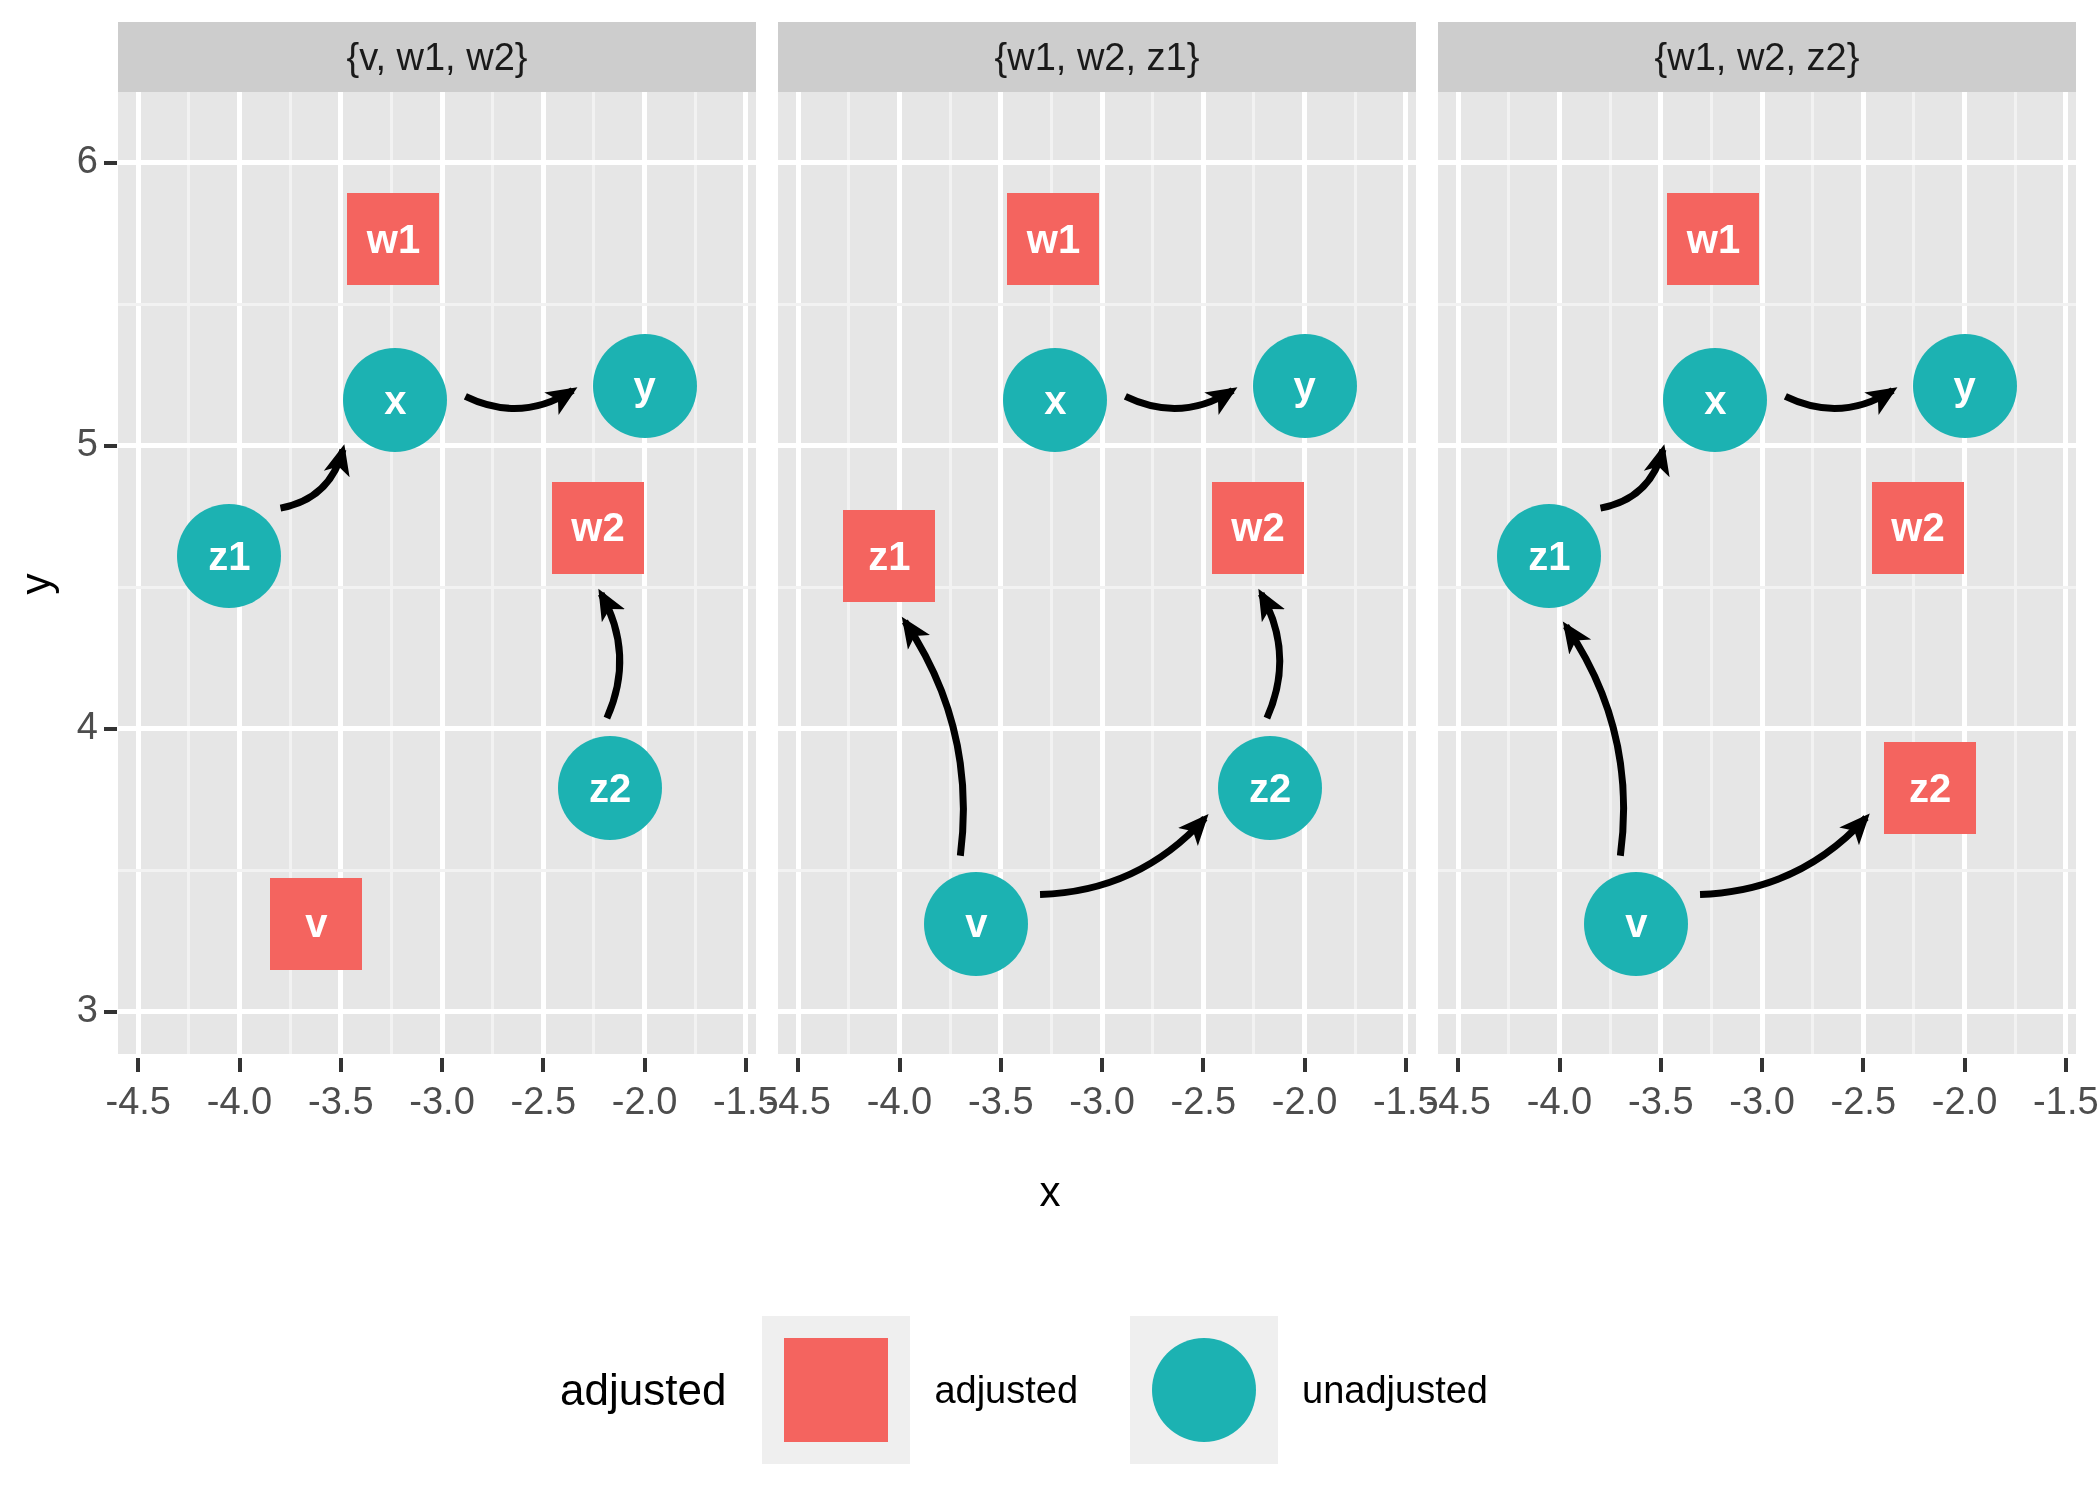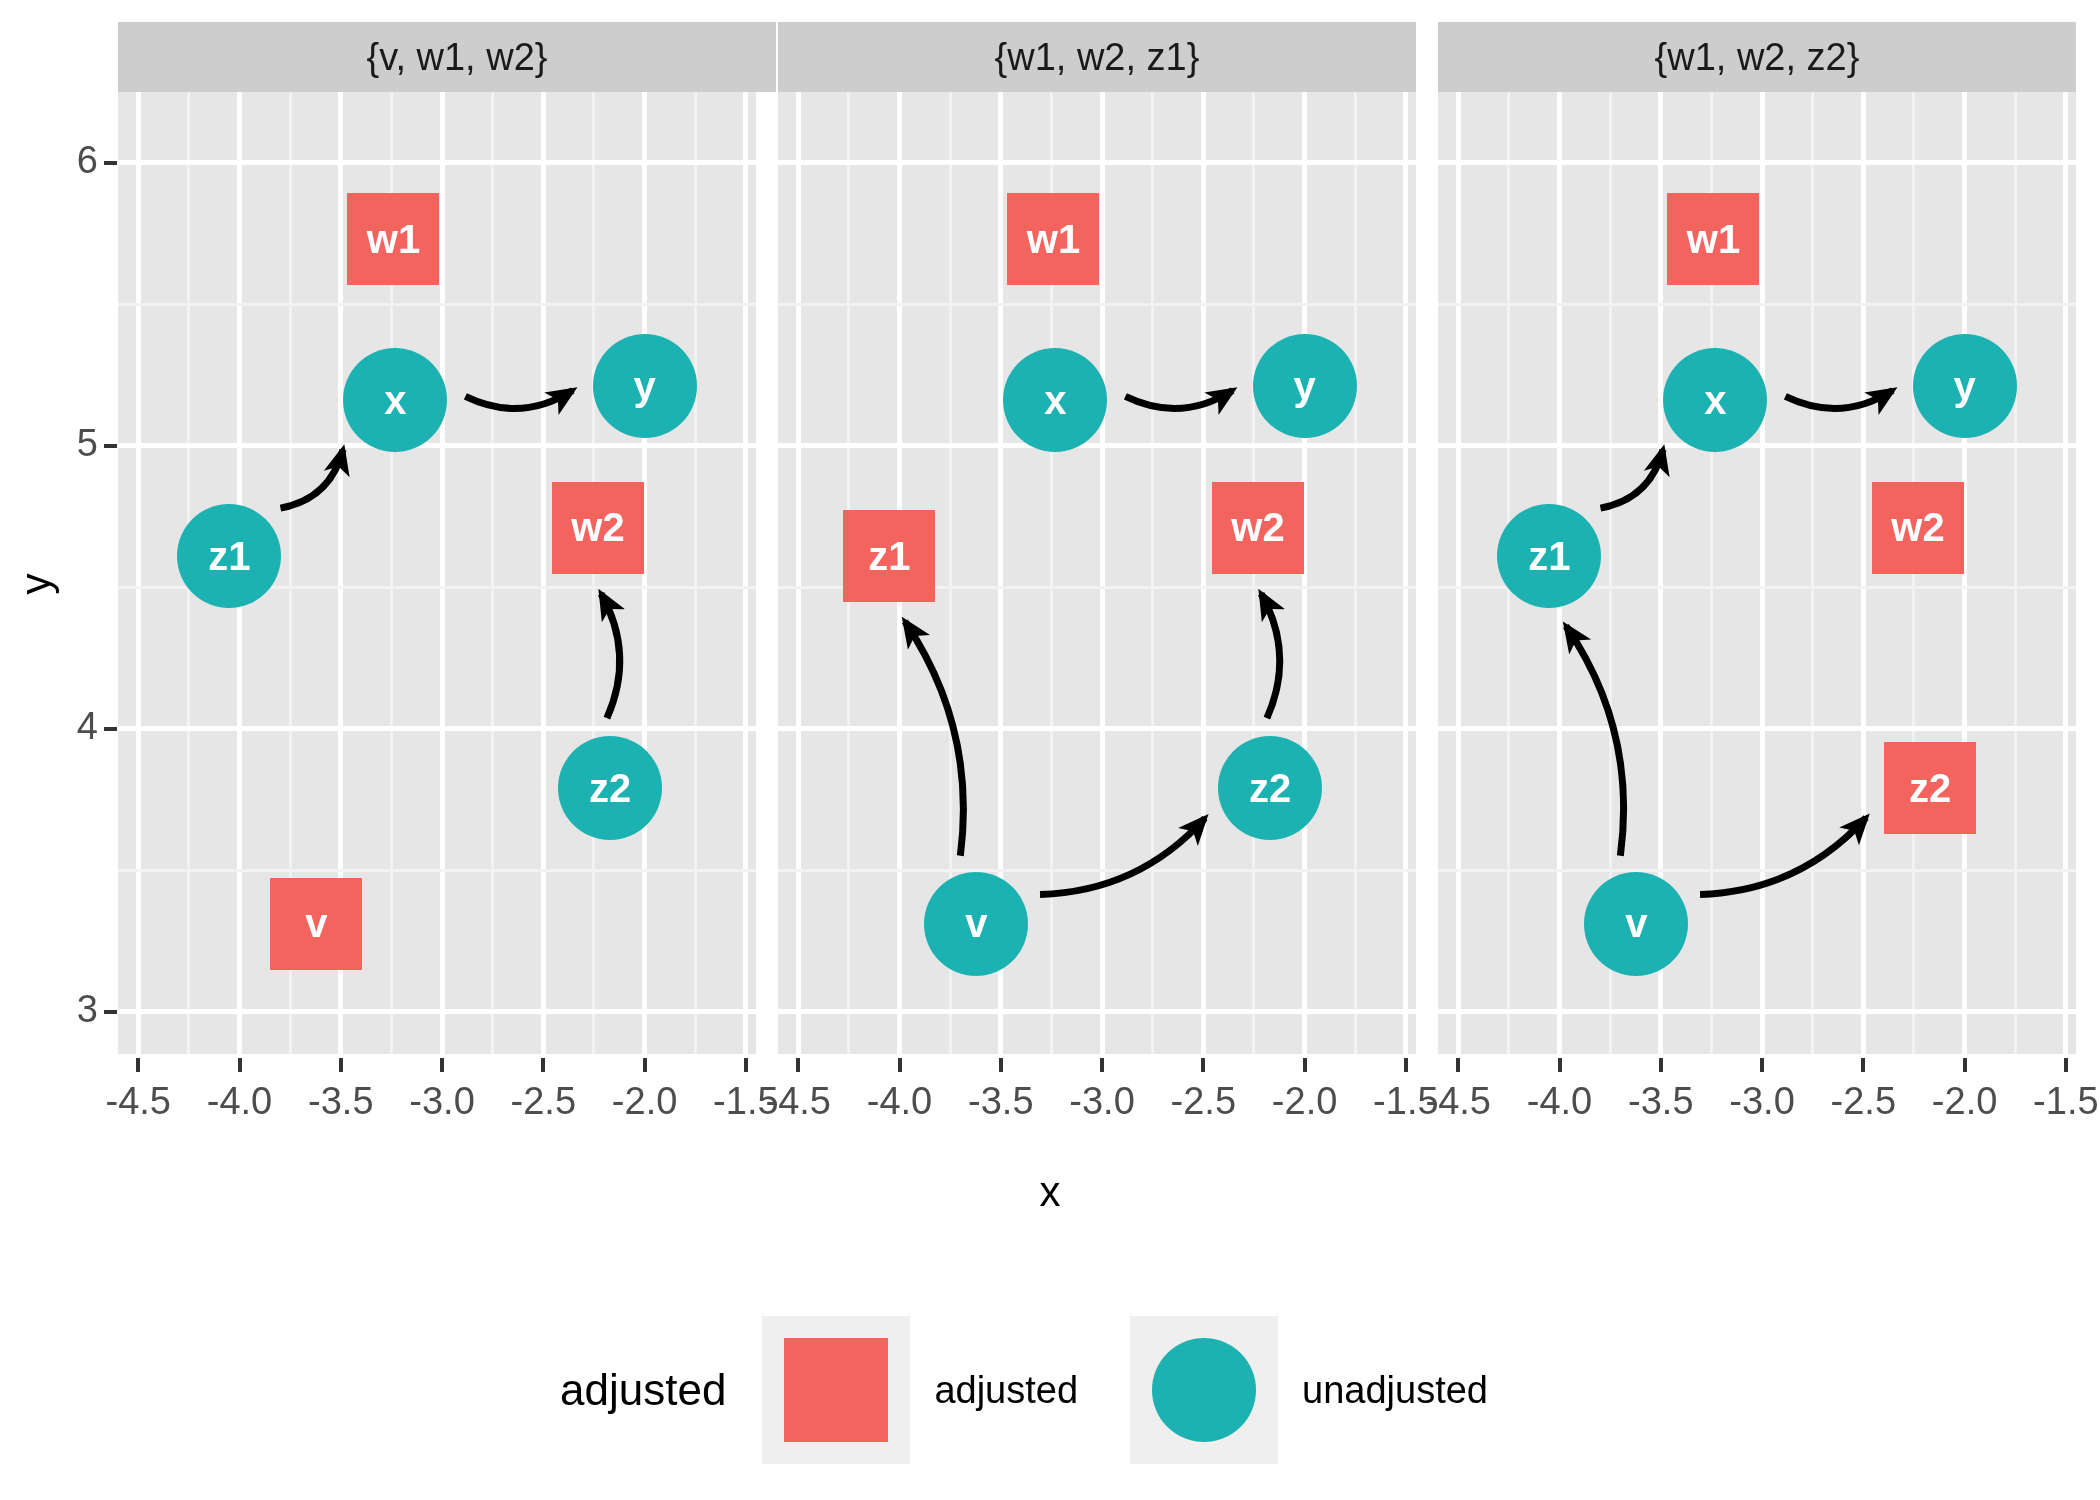--- a/index.html
+++ b/index.html
@@ -72,21 +72,21 @@
       <div class="ytmark" style="left: 104px; top: 1009.56px;"></div>
       <div class="ytlabel" style="left: 28px; top: 704.618px;">4</div>
       <div class="ytmark" style="left: 104px; top: 726.618px;"></div>
       <div class="ytlabel" style="left: 28px; top: 421.676px;">5</div>
       <div class="ytmark" style="left: 104px; top: 443.676px;"></div>
       <div class="ytlabel" style="left: 28px; top: 138.735px;">6</div>
       <div class="ytmark" style="left: 104px; top: 160.735px;"></div>
     </div>
   <div id="panels">
       <div class="panel" style="left: 118px; width: 638px; height: 1032px;">
-        <div class="strip" style="background: rgb(205, 205, 205); padding-left: 20px;">{v, w1, w2}</div>
+        <div class="strip" style="background: rgb(205, 205, 205);">{v, w1, w2}</div>
         <div class="plot" style="background: rgb(230, 230, 230);">
           <div class="gridline-minor-v" style="left: 69.3889px; background: rgb(242, 242, 242);"></div>
           <div class="gridline-minor-v" style="left: 170.659px; background: rgb(242, 242, 242);"></div>
           <div class="gridline-minor-v" style="left: 271.929px; background: rgb(242, 242, 242);"></div>
           <div class="gridline-minor-v" style="left: 373.198px; background: rgb(242, 242, 242);"></div>
           <div class="gridline-minor-v" style="left: 474.468px; background: rgb(242, 242, 242);"></div>
           <div class="gridline-minor-v" style="left: 575.738px; background: rgb(242, 242, 242);"></div>
           <div class="gridline-major-v" style="left: 17.754px; background: rgb(255, 255, 255);"></div>
           <div class="gridline-major-v" style="left: 119.024px; background: rgb(255, 255, 255);"></div>
           <div class="gridline-major-v" style="left: 220.294px; background: rgb(255, 255, 255);"></div>

